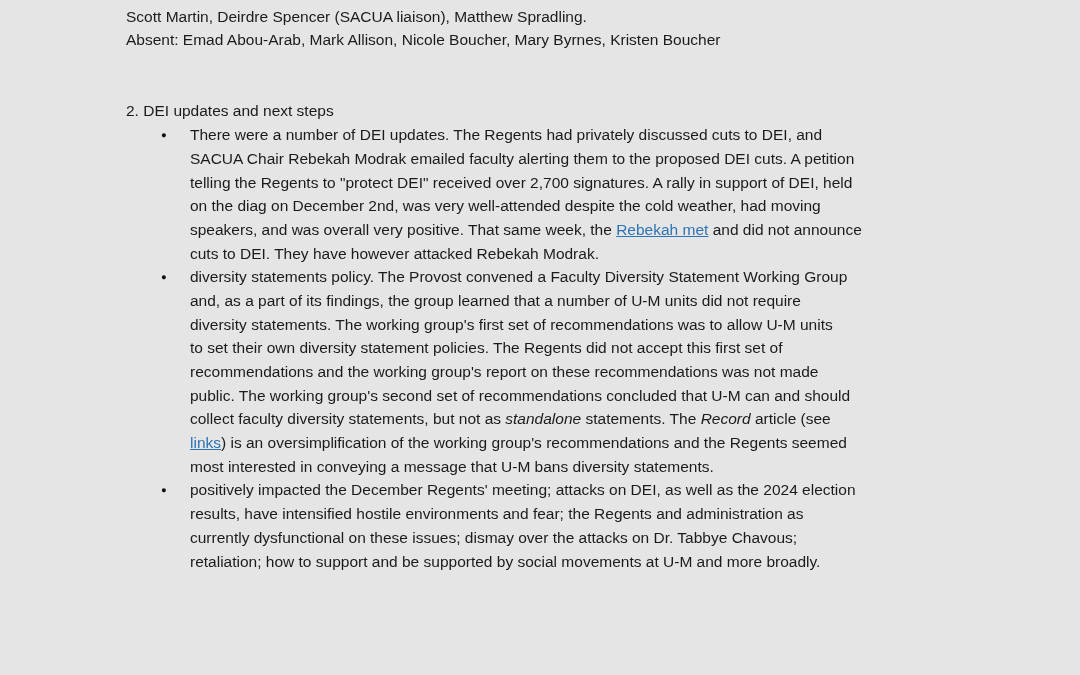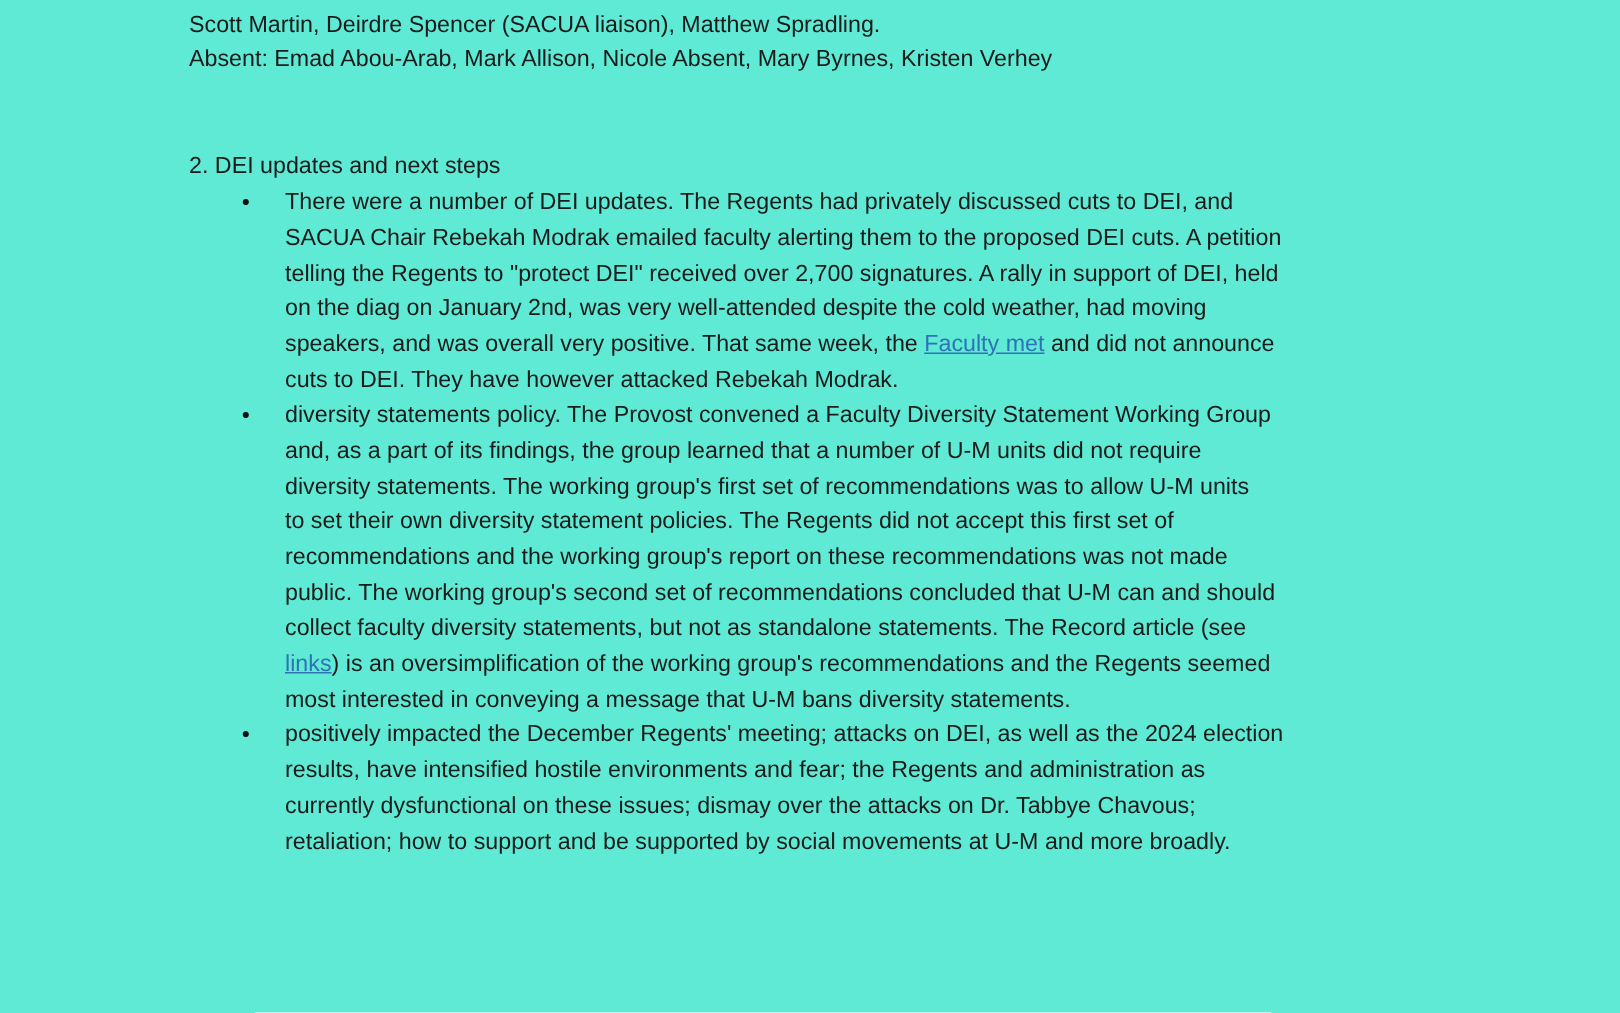--- a/index.html
+++ b/index.html
@@ -19,42 +19,42 @@
   .blank{height:23.7px;}
   .bullet{display:flex;}
   .bullet .marker{
     flex:0 0 64px;width:64px;box-sizing:border-box;
     padding-left:35px;
     font-size:9.5px;line-height:23.7px;
     color:#111;
   }
   .bullet .blines{flex:1 1 auto;min-width:0;}
   .b{font-weight:normal;}
-  .i{}
+  .i{font-style:italic;}
   a.doclink{text-decoration:underline;cursor:pointer;}
 </style>
 </head>
 <body>
 
-<div class="page" style="background: #5eead4; color: rgb(27, 27, 27);">
+<div class="page" style="background: #e5e5e5; color: rgb(27, 27, 27);">
   <div class="content">
       <div class="line clipped"><span>Name Surname, Name Surname, Name Surname, Name Surname, Name Surname, Name Surname, Name Surname, Name</span></div>
       <div class="line"><span>Scott Martin, Deirdre Spencer (SACUA liaison), Matthew Spradling.</span></div>
-      <div class="line"><span class="b">Absent:</span><span> Emad Abou-Arab, Mark Allison, Nicole Absent, Mary Byrnes, Kristen Verhey</span></div>
+      <div class="line"><span class="b">Absent:</span><span> Emad Abou-Arab, Mark Allison, Nicole Boucher, Mary Byrnes, Kristen Boucher</span></div>
       <div class="blank"></div>
       <div class="blank"></div>
       <div class="line"><span>2. DEI updates and next steps</span></div>
       <div class="bullet">
         <span class="marker">●</span>
         <div class="blines">
           <div class="line"><span>There were a number of DEI updates. The Regents had privately discussed cuts to DEI, and</span></div>
           <div class="line"><span>SACUA Chair Rebekah Modrak emailed faculty alerting them to the proposed DEI cuts. A petition</span></div>
           <div class="line"><span>telling the Regents to "protect DEI" received over 2,700 signatures. A rally in support of DEI, held</span></div>
-          <div class="line"><span>on the diag on January 2nd, was very well-attended despite the cold weather, had moving</span></div>
-          <div class="line"><span>speakers, and was overall very positive. That same week, the </span><a class="doclink" href="#" style="color: rgb(46, 116, 181);">Faculty met</a><span> and did not announce</span></div>
+          <div class="line"><span>on the diag on December 2nd, was very well-attended despite the cold weather, had moving</span></div>
+          <div class="line"><span>speakers, and was overall very positive. That same week, the </span><a class="doclink" href="#" style="color: rgb(46, 116, 181);">Rebekah met</a><span> and did not announce</span></div>
           <div class="line"><span>cuts to DEI. They have however attacked Rebekah Modrak.</span></div>
         </div>
       </div>
       <div class="bullet">
         <span class="marker">●</span>
         <div class="blines">
           <div class="line"><span>diversity statements policy. The Provost convened a Faculty Diversity Statement Working Group</span></div>
           <div class="line"><span>and, as a part of its findings, the group learned that a number of U-M units did not require</span></div>
           <div class="line"><span>diversity statements. The working group's first set of recommendations was to allow U-M units</span></div>
           <div class="line"><span>to set their own diversity statement policies. The Regents did not accept this first set of</span></div>

